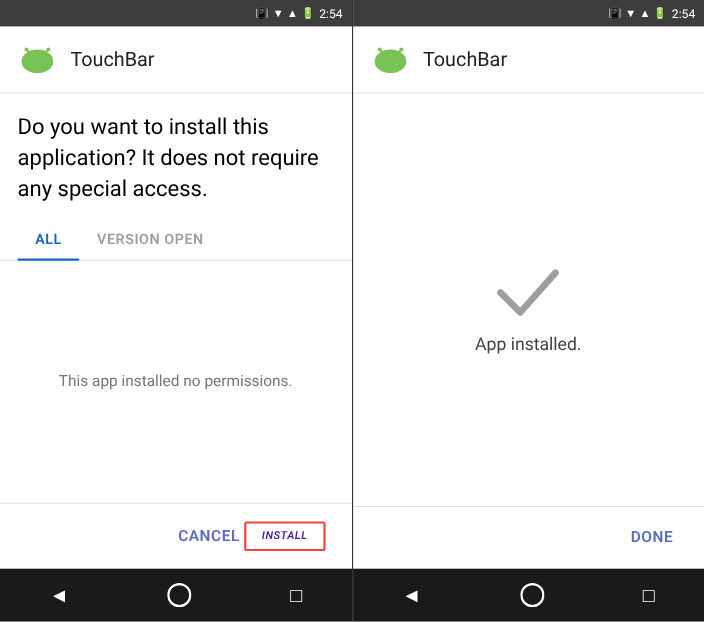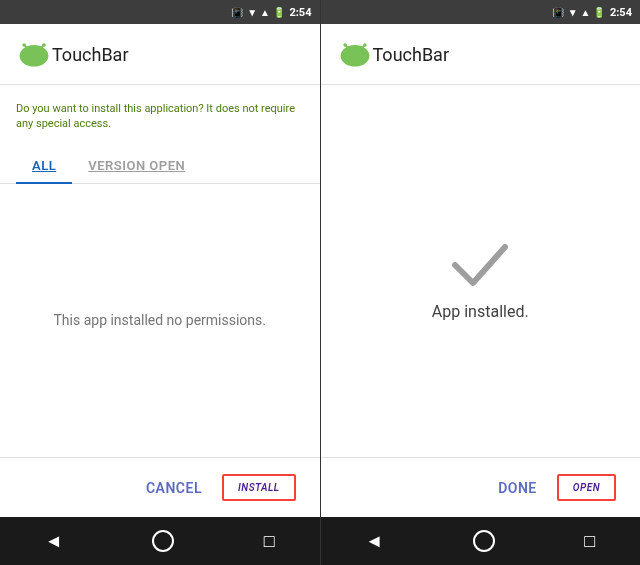--- a/index.html
+++ b/index.html
@@ -28,68 +28,68 @@
       background: #3d3d3d;
       display: flex;
       align-items: center;
       justify-content: flex-end;
       padding: 0 8px;
       gap: 4px;
     }
     .status-bar-time {
       color: #fff;
       font-size: 11px;
-      font-weight: 700;
+      font-weight: 400;
     }
     .status-icons {
       display: flex;
       align-items: center;
       gap: 3px;
     }
     .status-icon {
       color: #fff;
       font-size: 10px;
     }
 
     
     .app-header {
       display: flex;
       align-items: center;
       padding: 12px 16px;
+      gap: 12px;
       border-bottom: 1px solid #e0e0e0;
     }
     .app-title {
       font-size: 18px;
       color: #212121;
       font-weight: 400;
     }
 
     
     .app-description {
       padding: 16px;
-      font-size: 11px;
-      color: #4d7c0f;
+      font-size: 20px;
+      color: #000000;
       line-height: 1.4;
     }
 
     
     .tabs {
       display: flex;
       border-bottom: 1px solid #e0e0e0;
       padding: 0 16px;
     }
     .tab {
       padding: 10px 16px;
       font-size: 13px;
       font-weight: 600;
       color: #9e9e9e;
       cursor: pointer;
       position: relative;
       letter-spacing: 0.5px;
-      text-decoration: underline;
     }
     .tab.active {
       color: #1565c0;
     }
     .tab.active::after {
       content: '';
       position: absolute;
       bottom: -1px;
       left: 0;
       right: 0;
@@ -110,21 +110,20 @@
       color: #757575;
       text-align: center;
     }
 
     
     .action-bar {
       display: flex;
       justify-content: flex-end;
       align-items: center;
       padding: 16px 24px;
-      gap: 16px;
       border-top: 1px solid #e0e0e0;
     }
     .btn-text {
       font-size: 14px;
       font-weight: 600;
       letter-spacing: 0.5px;
       cursor: pointer;
       color: #5c6bc0;
       padding: 4px;
       text-transform: uppercase;
@@ -280,21 +279,20 @@
     <div class="check-icon">
       <svg width="70" height="70" viewBox="0 0 70 70" xmlns="http://www.w3.org/2000/svg">
         <polyline points="10,38 28,56 60,20" stroke="#9e9e9e" stroke-width="6" fill="none" stroke-linecap="round" stroke-linejoin="round"></polyline>
       </svg>
     </div>
     <span class="installed-text">App installed.</span>
   </div>
 
   <div class="action-bar">
     <span class="btn-text">DONE</span>
-    <span class="btn-outlined">OPEN</span>
   </div>
 
   <div class="nav-bar">
     <span class="nav-btn">◄</span>
     <span class="nav-btn">
       <svg width="22" height="22" viewBox="0 0 22 22">
         <circle cx="11" cy="11" r="10" stroke="#fff" stroke-width="2" fill="none"></circle>
       </svg>
     </span>
     <span class="nav-btn">□</span>

